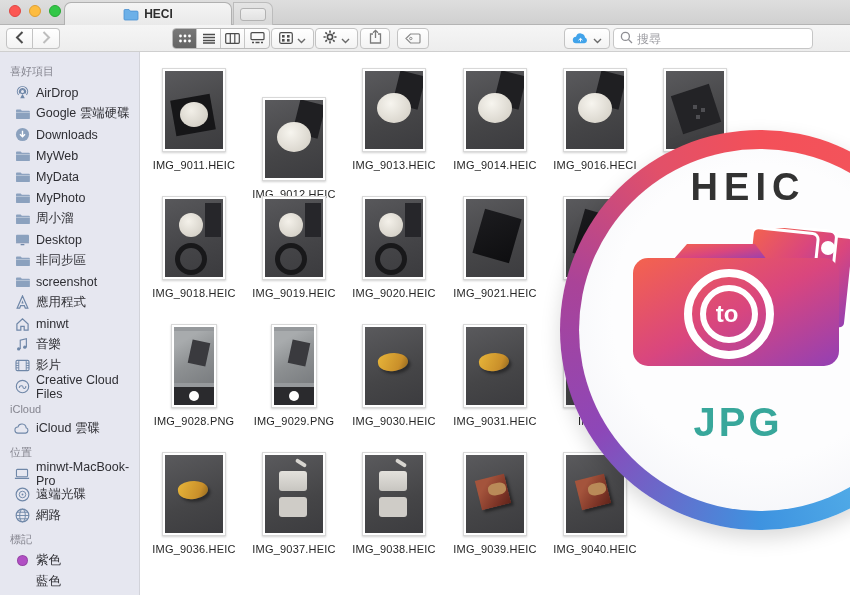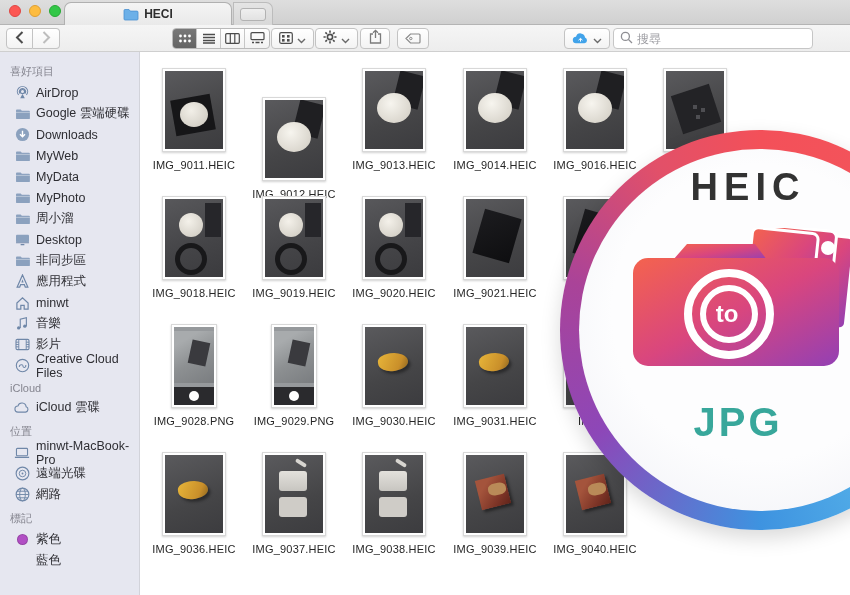--- a/index.html
+++ b/index.html
@@ -347,20 +347,29 @@
   <div class="sb-item">
     <span class="sb-ico">
               <svg width="15" height="12" viewBox="0 0 16 13">
                 <path d="M1 2.5a1 1 0 0 1 1-1h4l1.3 1.6H15a1 1 0 0 1 1 1V11a1 1 0 0 1-1 1H2a1 1 0 0 1-1-1z" fill="#8ba1be"></path>
                 <path d="M1 4.8h15" stroke="#fff" stroke-width=".7" opacity=".6"></path>
               </svg>
             </span>
     <span class="sb-label">非同步區</span>
   </div>
 
+  <div class="sb-item">
+    <span class="sb-ico">
+              <svg width="15" height="12" viewBox="0 0 16 13">
+                <path d="M1 2.5a1 1 0 0 1 1-1h4l1.3 1.6H15a1 1 0 0 1 1 1V11a1 1 0 0 1-1 1H2a1 1 0 0 1-1-1z" fill="#8ba1be"></path>
+                <path d="M1 4.8h15" stroke="#fff" stroke-width=".7" opacity=".6"></path>
+              </svg>
+            </span>
+    <span class="sb-label">screenshot</span>
+  </div>
 
   <div class="sb-item">
     <span class="sb-ico">
               <svg width="15" height="15" viewBox="0 0 16 16">
                 <path d="M8 1L13.7 14H11l-1-2.6H6L5 14H2.3z" fill="none" stroke="#6f87a8" stroke-width="1.3"></path>
                 <path d="M6.8 9h2.4L8 5.6z" fill="#6f87a8"></path>
               </svg>
             </span>
     <span class="sb-label">應用程式</span>
   </div>
@@ -489,21 +498,21 @@
     <div class="fname">IMG_9013.HEIC</div>
   </div>
 
   <div class="file" style="left: 305px; top: 16px;">
     <div class="thumb"><div class="ph th-egg"></div></div>
     <div class="fname">IMG_9014.HEIC</div>
   </div>
 
   <div class="file" style="left: 405px; top: 16px;">
     <div class="thumb"><div class="ph th-egg"></div></div>
-    <div class="fname">IMG_9016.HEIC</div>
+    <div class="fname">IMG_9016.HECI</div>
   </div>
 
   <div class="file" style="left: 505px; top: 16px;">
     <div class="thumb"><div class="ph th-socket"></div></div>
     <div class="fname"></div>
   </div>
 
   <div class="file" style="left: 4px; top: 144px;">
     <div class="thumb"><div class="ph th-ballcable"></div></div>
     <div class="fname">IMG_9018.HEIC</div>

